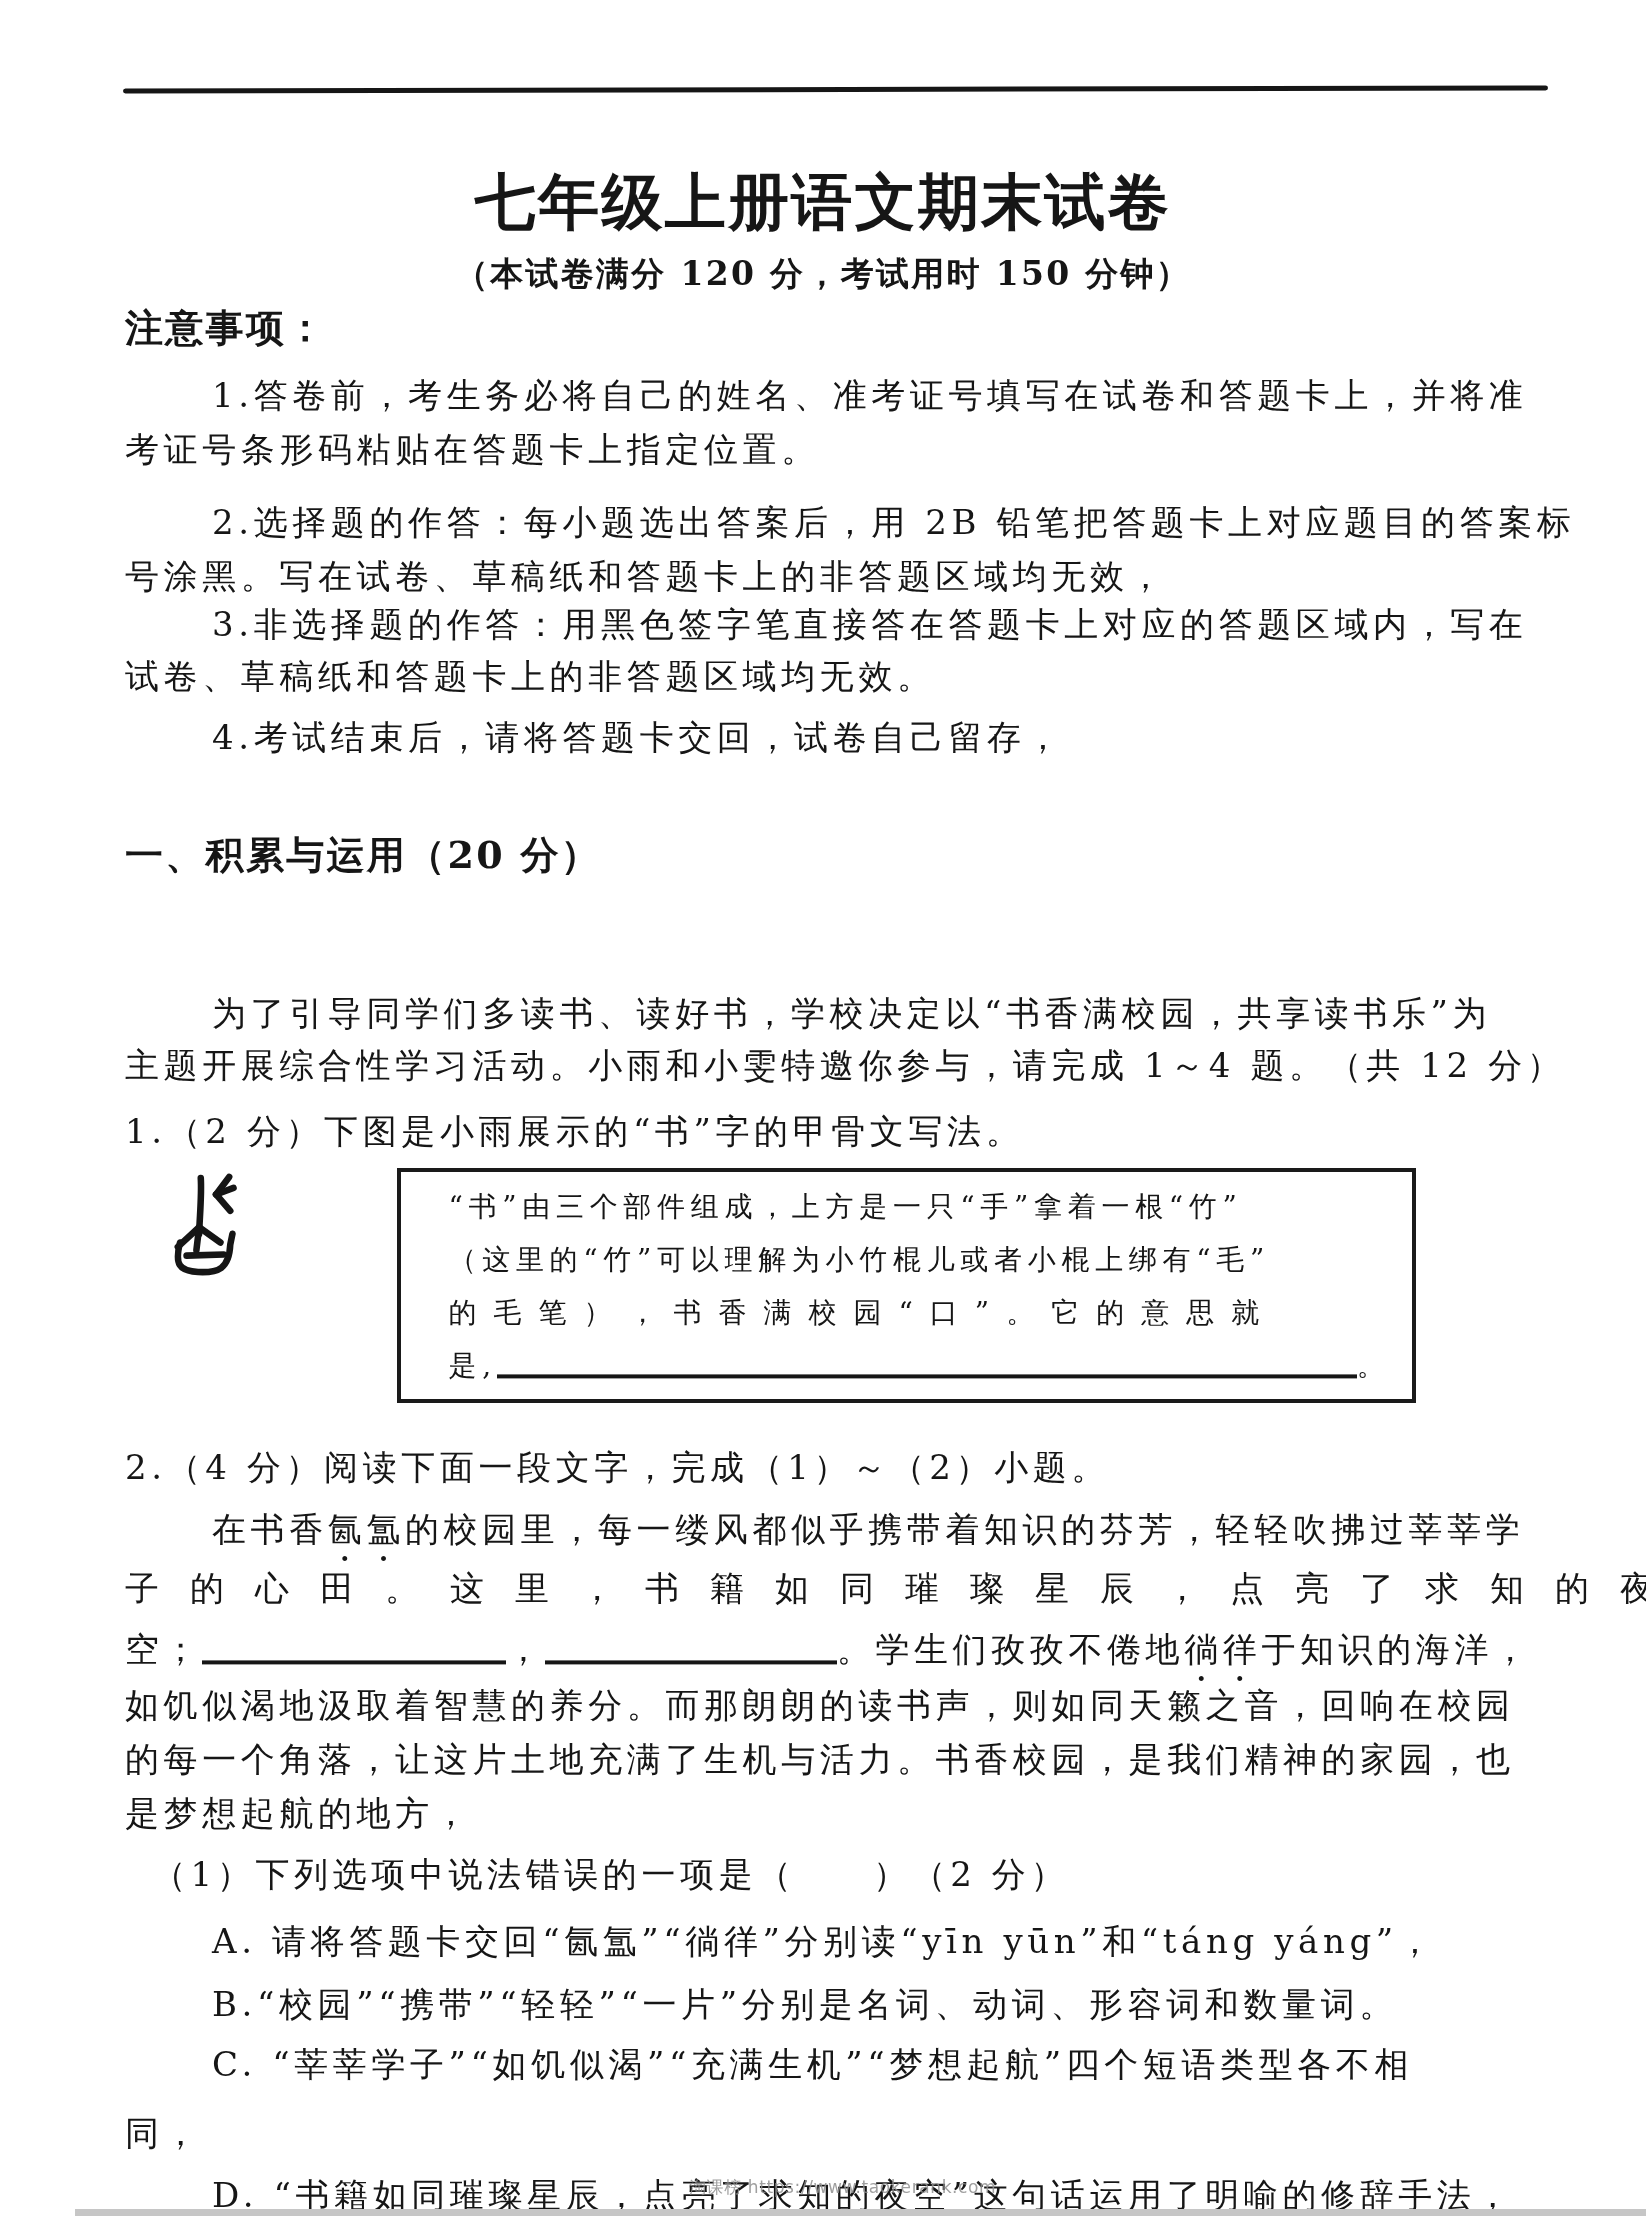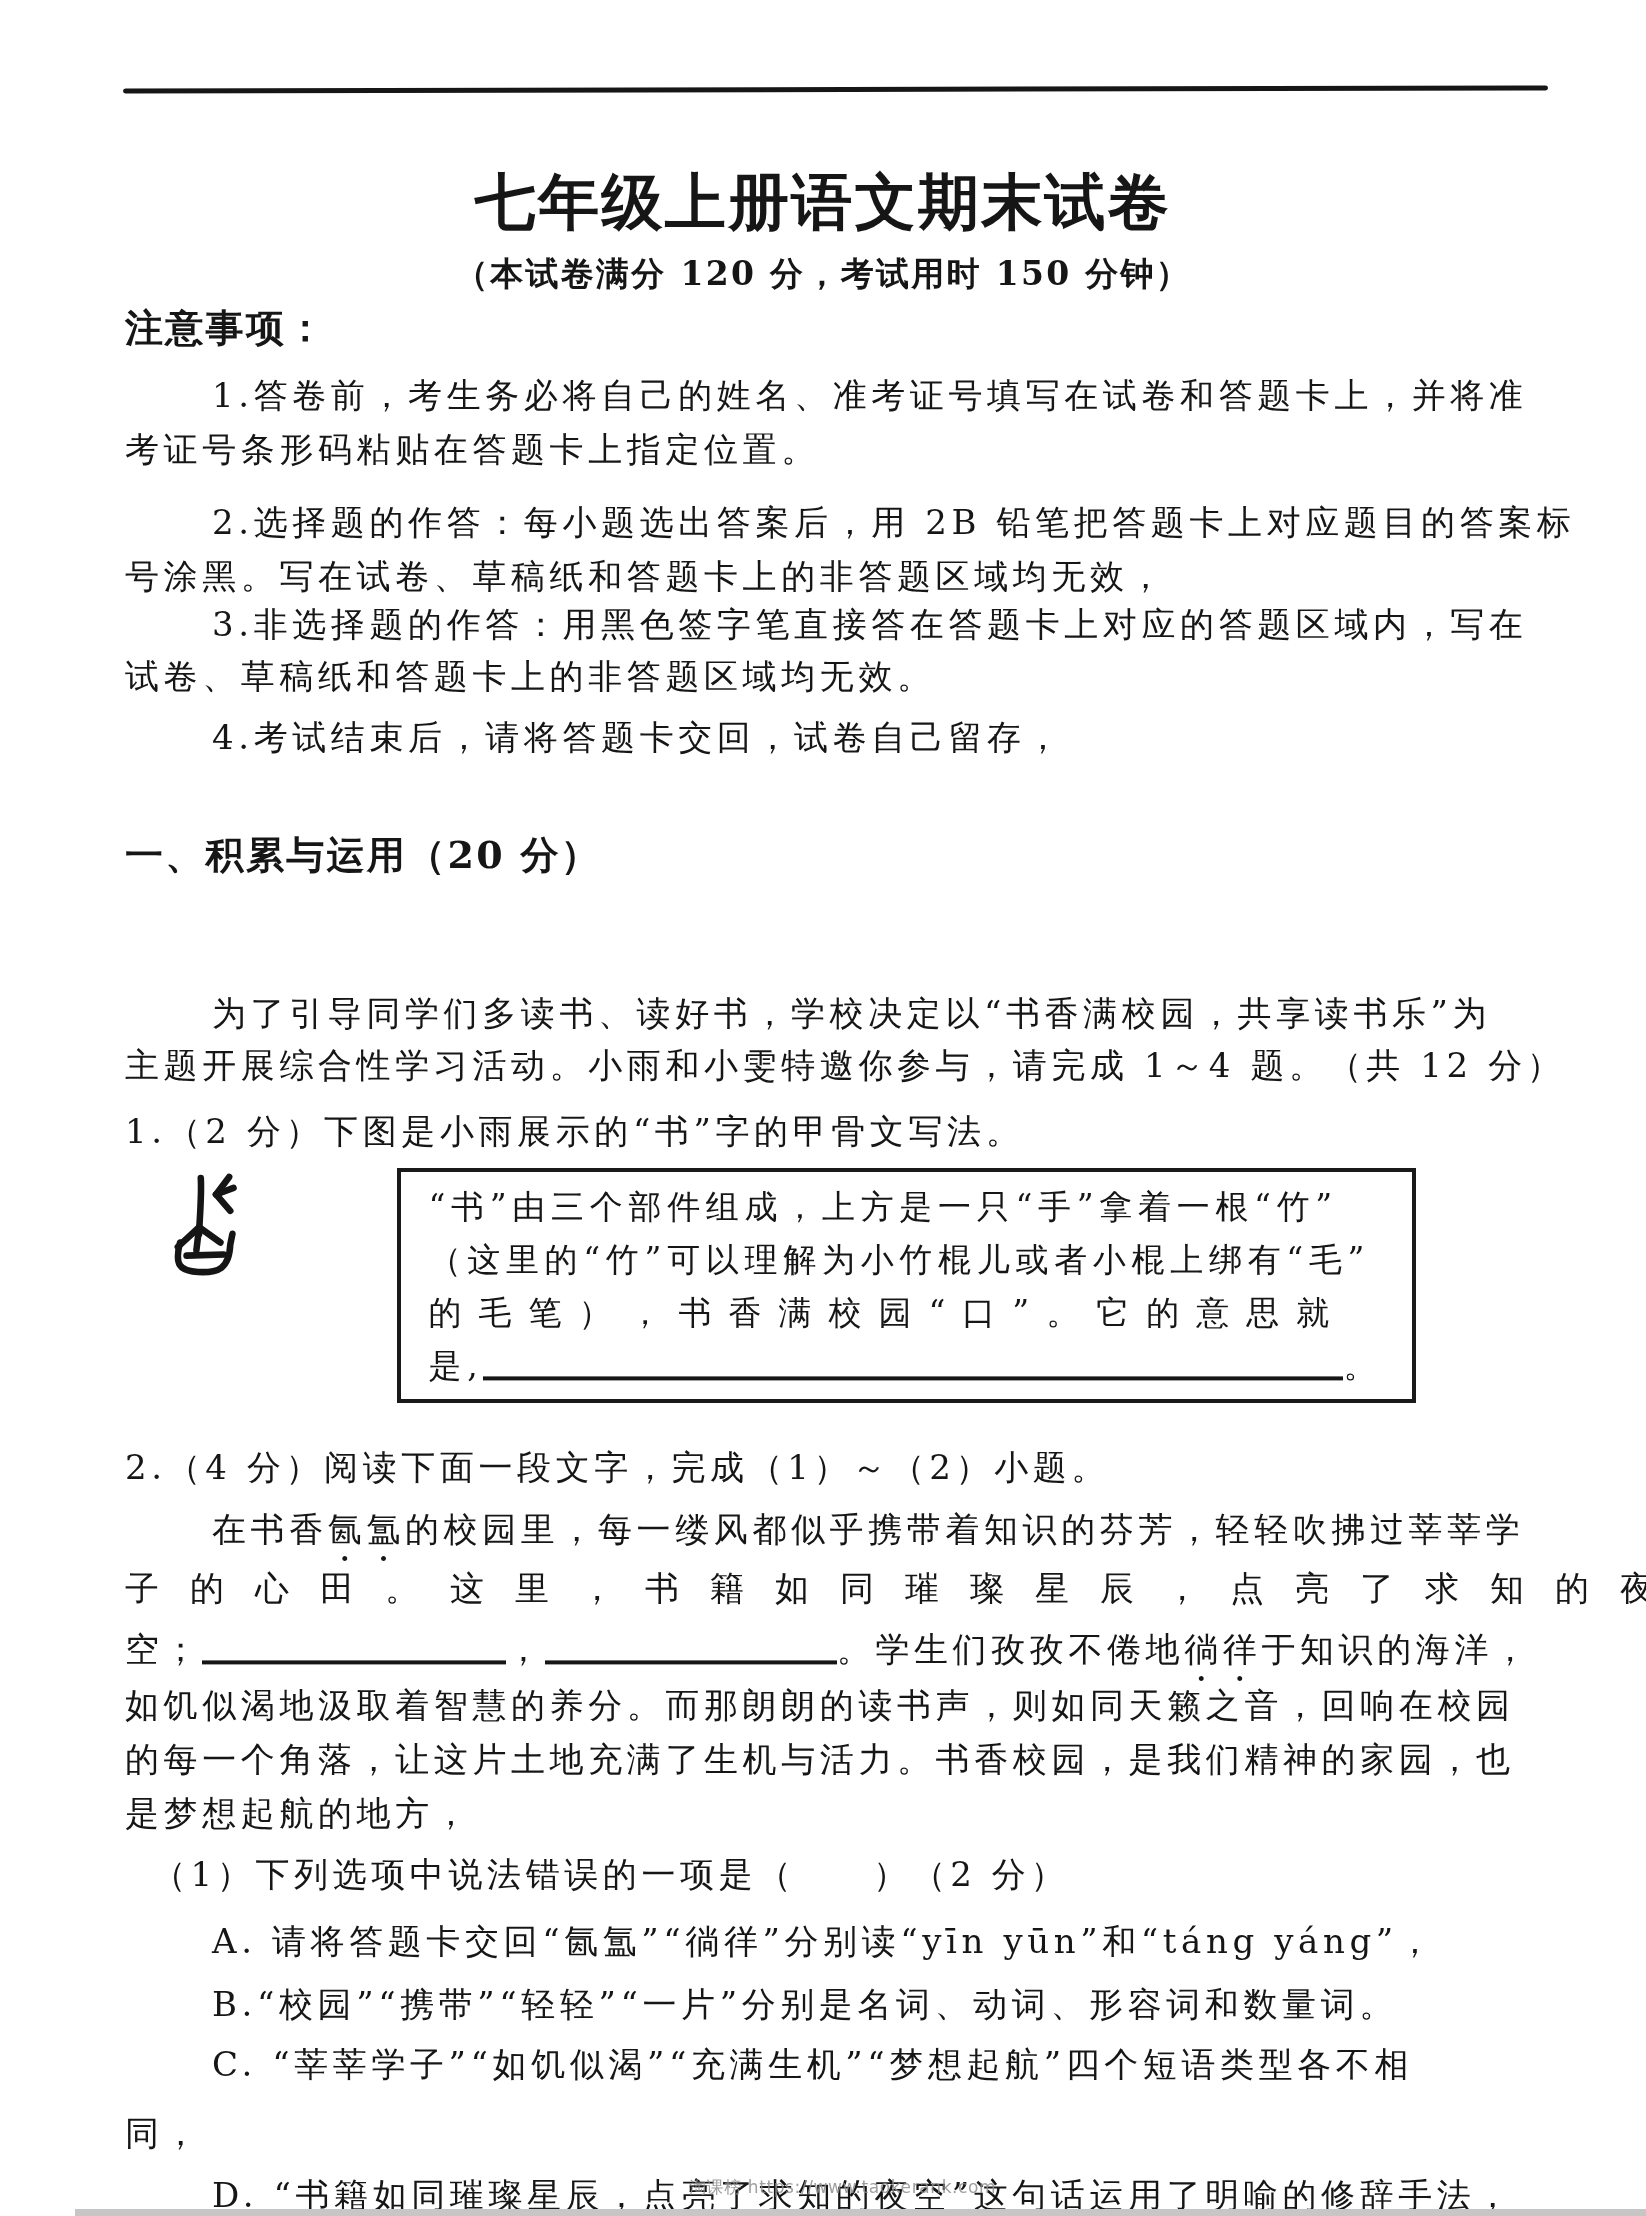--- a/index.html
+++ b/index.html
@@ -29,22 +29,22 @@
   .rule{
     position:absolute;top:87px;left:123px;width:1425px;height:5.2px;
     background:#161616;border-radius:2.9px;transform:rotate(-0.12deg);
   }
   .qbox{
     position:absolute;left:397px;top:1168px;width:1019px;height:235px;
     border:4.6px solid #1a1a1a;box-sizing:border-box;
     padding:8px 27.5px 0 27.5px;
   }
   .qbox .bline{
-    font-size:33px;line-height:53px;letter-spacing:5.7px;white-space:nowrap;
-    font-family:"DejaVu Serif","Liberation Serif",serif;color:#161616;
+    font-size:28px;line-height:53px;letter-spacing:5.7px;white-space:nowrap;
+    font-family:"DejaVu Serif","Liberation Serif",serif;color:#161616;margin-left:20px;
   }
   .qbox .bline.wide{letter-spacing:17px;}
   .bl{display:inline-block;border-bottom:4.6px solid #161616;transform:translateY(3.4px);}
   .bl-a{width:860px;}
   .bl-b{width:304px;}
   .bl-c{width:292px;}
   .em{
     -webkit-text-emphasis:filled dot #161616;
     text-emphasis:filled dot #161616;
     -webkit-text-emphasis-position:under;

